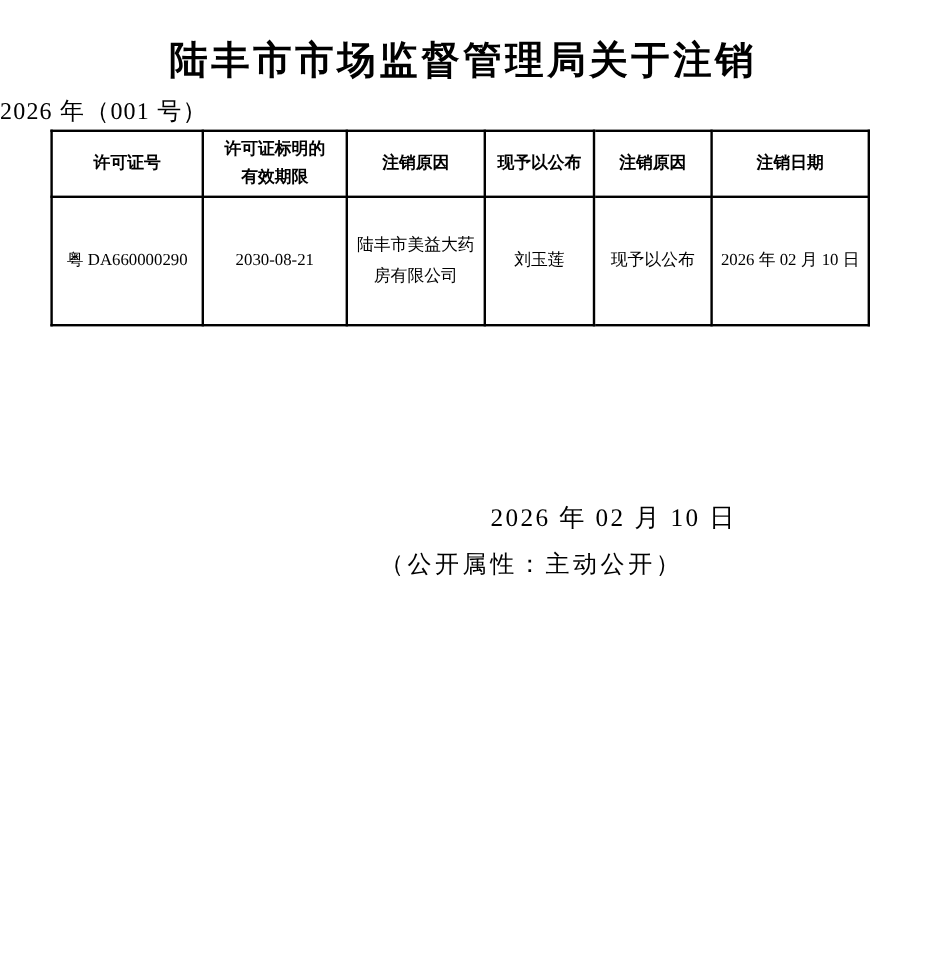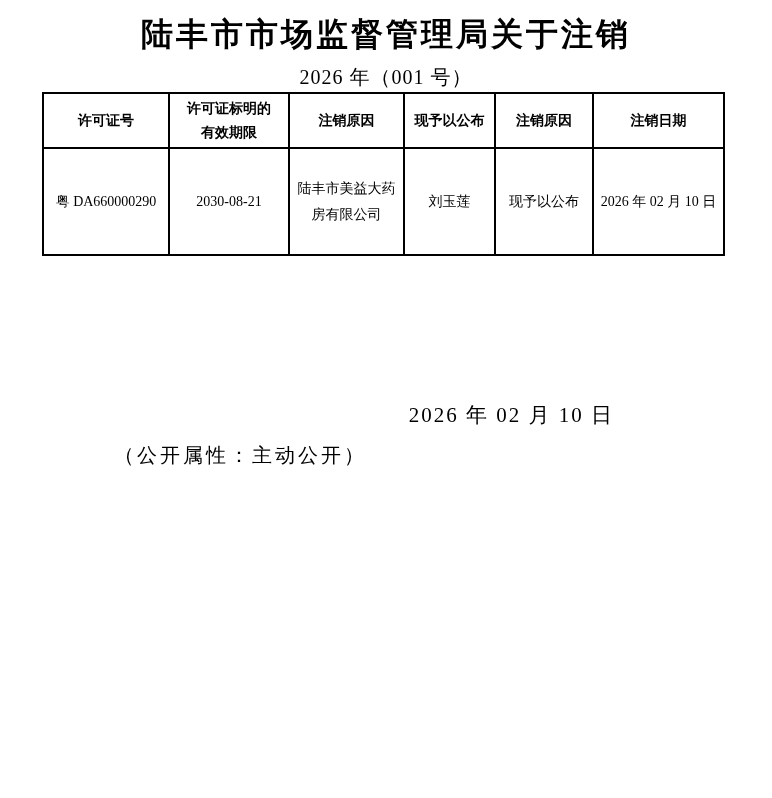--- a/index.html
+++ b/index.html
@@ -10,32 +10,31 @@
   .page {
     position: relative;
     width: 772px;
     height: 798px;
     background: #ffffff;
     color: #000000;
     font-family: "Liberation Serif", "DejaVu Serif", serif;
     overflow: hidden;
   }
   .title-block {
-    padding-top: 13px;
+    padding-top: 29px;
     text-align: center;
   }
   .title-line {
     font-size: 32px;
     font-weight: bold;
     line-height: 42px;
     letter-spacing: 3px;
   }
   .issue-number {
     margin-top: 8px;
-    text-align: center;
     font-size: 20px;
     line-height: 28px;
     letter-spacing: 1px;
   }
   .body-paragraph {
     margin: 55px 62px 0 64px;
     font-size: 21px;
     line-height: 43px;
     letter-spacing: 2px;
   }
@@ -87,20 +86,21 @@
     text-align: center;
     font-size: 21px;
     line-height: 44px;
     letter-spacing: 2px;
   }
   .footer-note {
     margin: 4px 0 0 114px;
     font-size: 20px;
     line-height: 28px;
     letter-spacing: 3px;
+    text-align: center;
   }
 </style>
 </head>
 <body>
 
 <div class="page">
 
   <div class="title-block">
     <div class="title-line">陆丰市市场监督管理局关于注销</div>
   </div>

